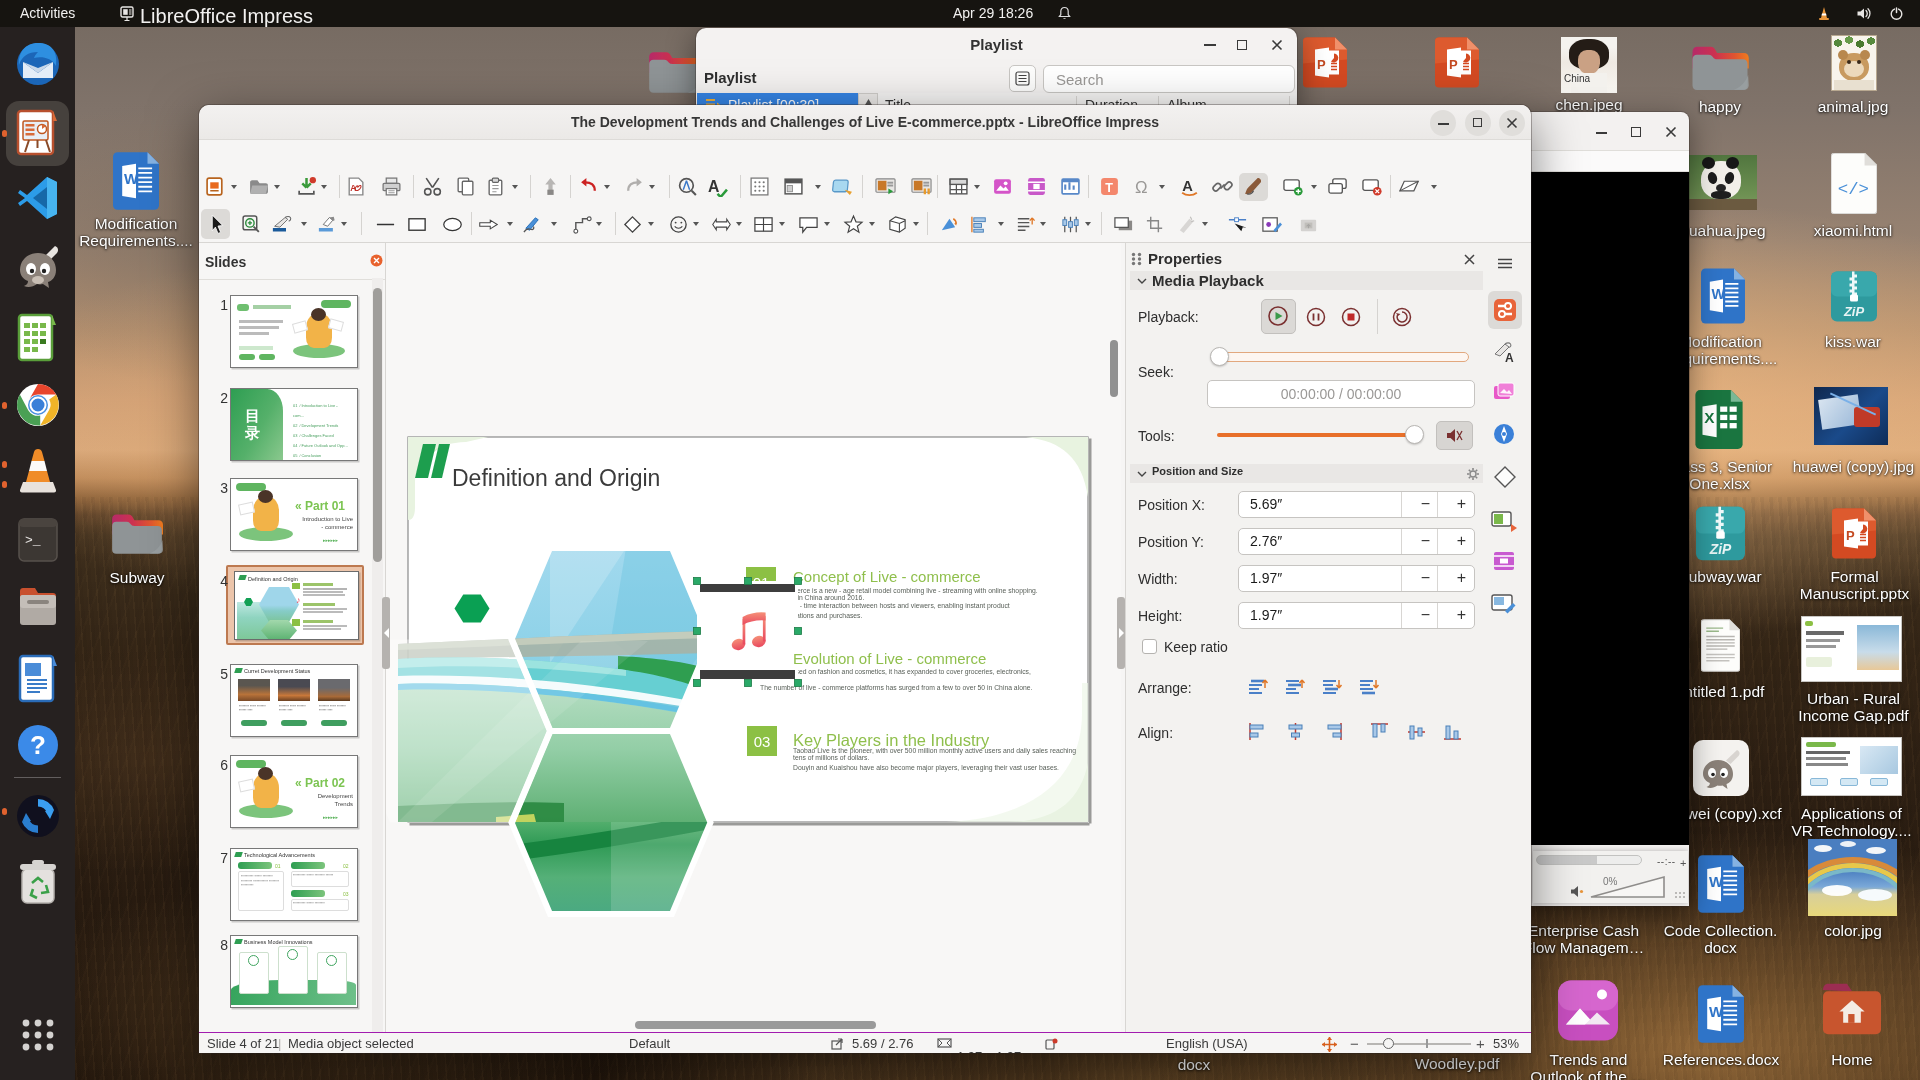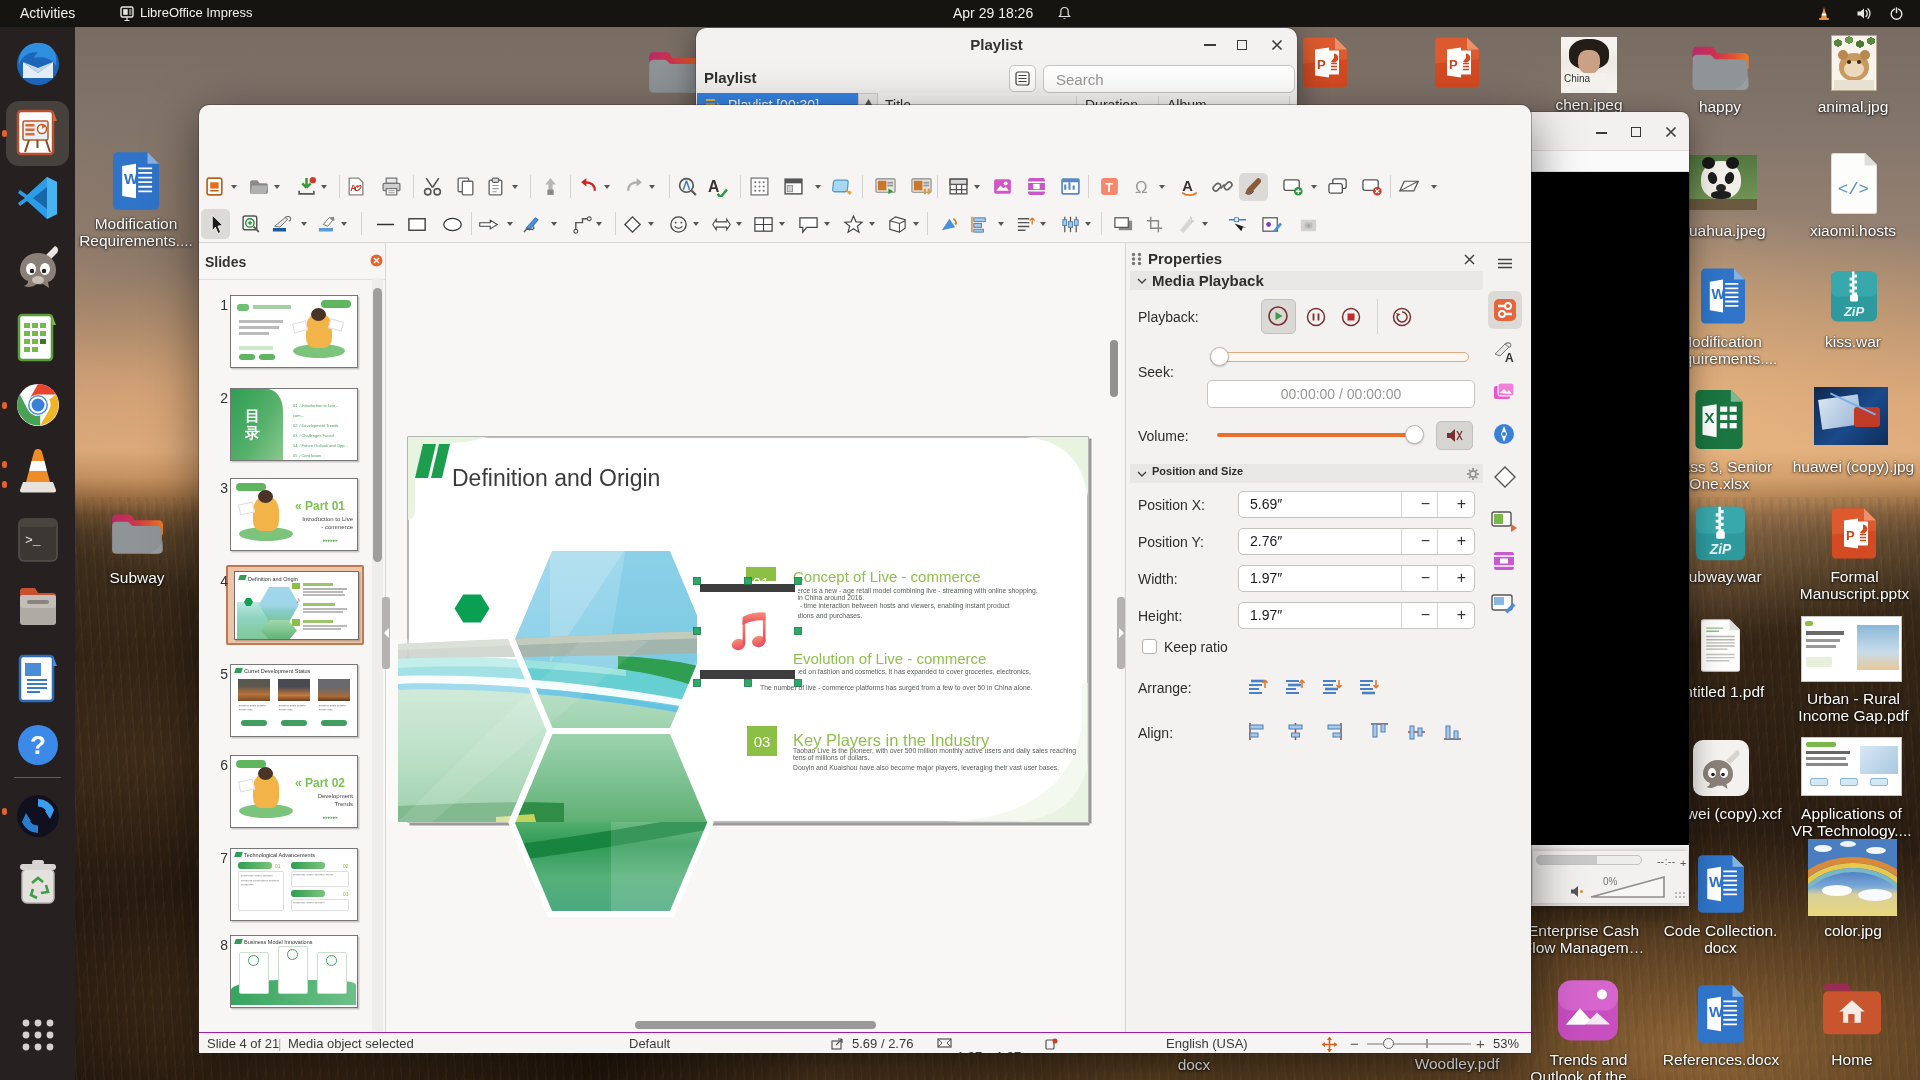--- a/index.html
+++ b/index.html
@@ -182,21 +182,21 @@
       <div class="abs" style="left:19px;top:17px;width:9px;height:12px;background:#1c1c1c;border-radius:50%;transform:rotate(-18deg);"></div>
       <div class="abs" style="left:36px;top:17px;width:9px;height:12px;background:#1c1c1c;border-radius:50%;transform:rotate(18deg);"></div>
       <div class="abs" style="left:27px;top:29px;width:10px;height:8px;background:#262626;border-radius:50%;"></div>
       <div class="abs" style="left:22px;top:36px;width:20px;height:8px;background:#1e1e1e;border-radius:40%;"></div>
       <div class="abs" style="left:0px;top:44px;width:68px;height:11px;background:#6b5a40;"></div>
     </div>
     <div class="dlabel" style="left:1663px;top:222px;width:120px;">huahua.jpeg</div>
     <svg class="abs" style="left:1831px;top:153px" width="46" height="61" viewBox="0 0 37 49">
         <use href="#g-html"></use>
       </svg>
-    <div class="dlabel" style="left:1793px;top:222px;width:120px;">xiaomi.hosts</div>
+    <div class="dlabel" style="left:1793px;top:222px;width:120px;">xiaomi.html</div>
 
     <svg class="abs" style="left:1701px;top:268px" width="44" height="56" viewBox="0 0 40 50">
         <use href="#g-word"></use>
       </svg>
     <div class="dlabel" style="left:1653px;top:333px;width:135px;">Modification
 Requirements....</div>
     <svg class="abs" style="left:1831px;top:268px" width="46" height="57" viewBox="0 0 46 50">
         <use href="#g-zip"></use>
       </svg>
     <div class="dlabel" style="left:1793px;top:333px;width:120px;">kiss.war</div>
@@ -368,20 +368,31 @@
             <circle cx="6" cy="6" r="1"></circle>
             <circle cx="10" cy="6" r="1"></circle>
           </g>
         </svg>
     </div>
   </div>
 
   <div class="abs" id="impress" style="left:199px;top:105px;width:1332px;height:948px;background:#f6f5f4;
        border-radius:10px 10px 0 0; box-shadow:0 14px 50px rgba(0,0,0,.5), 0 0 0 1px rgba(60,50,45,.35);overflow:hidden;font-size:13px;color:#2f2f2f;">
 
+    <div class="abs" style="left:0;top:0;width:1332px;height:35px;background:linear-gradient(180deg,#f3f1f0,#ebe9e7);border-bottom:1px solid #dddbd8;border-radius:10px 10px 0 0;">
+      <div class="abs" style="left:0;top:9px;width:1332px;text-align:center;font-size:14px;font-weight:bold;color:#363636;">The Development Trends and Challenges of Live E-commerce.pptx - LibreOffice Impress</div>
+      <div class="abs" style="left:1231px;top:5px;width:26px;height:26px;border-radius:50%;background:#e0dedb;"></div>
+      <div class="abs" style="left:1239px;top:11px;width:11px;height:1.6px;background:#3a3a3a;margin-top:7px;"></div>
+      <div class="abs" style="left:1266px;top:5px;width:26px;height:26px;border-radius:50%;background:#e0dedb;"></div>
+      <div class="abs" style="left:1274px;top:13px;width:9px;height:9px;border:1.6px solid #3a3a3a;"></div>
+      <div class="abs" style="left:1300px;top:5px;width:26px;height:26px;border-radius:50%;background:#e0dedb;"></div>
+      <svg class="abs" style="left:1307px;top:12px" width="12" height="12">
+          <path d="M1.5 1.5l9 9M10.5 1.5l-9 9" stroke="#3a3a3a" stroke-width="1.6"></path>
+        </svg>
+    </div>
 
 
     <div class="abs" id="tb1" style="left:0;top:63px;width:1332px;height:37px;background:#f6f5f4;">
       <svg class="ti" style="left:6px" viewBox="0 0 20 20">
           <rect x="2" y="2" width="14" height="16" rx="2" fill="#fff" stroke="#b8641e" stroke-width="1.6"></rect>
           <rect x="5" y="6" width="8" height="6" fill="#e86a1e"></rect>
           <path d="M5 14h8" stroke="#b8641e" stroke-width="1.4"></path>
         </svg>
       <i class="dd" style="left:32px"></i>
       <svg class="ti" style="left:49px" viewBox="0 0 20 20">
@@ -1018,21 +1029,21 @@
       <div class="abs" style="left:251px;top:56px;width:1px;height:35px;background:#d5d3d0;"></div>
       <svg class="abs" style="left:266px;top:64px" width="20" height="20">
           <circle cx="10" cy="10" r="8.5" fill="none" stroke="#7a3030" stroke-width="1.5"></circle>
           <path d="M10 5a5 5 0 1 1-4.5 3" fill="none" stroke="#7a3030" stroke-width="1.5"></path>
           <path d="M4 6l2 3 2.5-2z" fill="#7a3030"></path>
         </svg>
       <div class="abs" style="left:12px;top:121px;">Seek:</div>
       <div class="abs" style="left:91px;top:109px;width:252px;height:10px;background:#fdf6f1;border:1px solid #e2a87e;border-radius:5px;"></div>
       <div class="abs" style="left:84px;top:104px;width:19px;height:19px;background:#fff;border:1px solid #b8b6b3;border-radius:50%;box-shadow:0 1px 2px rgba(0,0,0,.2);"></div>
       <div class="abs" style="left:81px;top:137px;width:268px;height:28px;background:#fff;border:1px solid #c6c4c1;border-radius:5px;text-align:center;color:#9a9896;padding-top:5px;">00:00:00 / 00:00:00</div>
-      <div class="abs" style="left:12px;top:185px;">Volume:</div>
+      <div class="abs" style="left:12px;top:185px;">Tools:</div>
       <div class="abs" style="left:91px;top:190px;width:198px;height:4px;background:#e8702a;border-radius:2px;"></div>
       <div class="abs" style="left:279px;top:182px;width:19px;height:19px;background:#fff;border:1px solid #b8b6b3;border-radius:50%;box-shadow:0 1px 2px rgba(0,0,0,.2);"></div>
       <div class="abs" style="left:310px;top:178px;width:37px;height:29px;background:#d7d5d2;border:1px solid #c2c0bd;border-radius:5px;"></div>
       <svg class="abs" style="left:320px;top:184px" width="18" height="17">
           <path d="M1 6v5h3.5L9 15V2L4.5 6z" fill="#7a3030"></path>
           <path d="M11 4l5 9M16 4l-5 9" stroke="#7a3030" stroke-width="1.3"></path>
         </svg>
 
       <div class="abs" style="left:4px;top:221px;width:353px;height:19px;background:#e9e7e5;">
         <svg class="abs" style="left:7px;top:7px" width="10" height="6">
@@ -1193,21 +1204,21 @@
   </div>
 
   <div class="abs" id="topbar" style="left:0;top:0;width:1920px;height:27px;background:#161410;color:#f2f1f0;">
     <div class="abs" style="left:20px;top:5px;font-size:14px;">Activities</div>
     <svg class="abs" style="left:120px;top:6px" width="14" height="15" viewBox="0 0 14 15">
         <rect x="1" y="1" width="12" height="10" rx="1.5" fill="none" stroke="#e8e6e4" stroke-width="1.4"></rect>
         <rect x="3.2" y="3.2" width="4.5" height="5.6" fill="#e8e6e4"></rect>
         <path d="M9 4h2.5M9 6h2.5M9 8h2.5" stroke="#e8e6e4" stroke-width="1"></path>
         <path d="M7 11v3M4.5 14.5h5" stroke="#e8e6e4" stroke-width="1.2"></path>
       </svg>
-    <div class="abs" style="left:140px;top:5px;font-size:13px;">LibreOffice Impress</div>
+    <div class="abs" style="left:140px;top:5px;font-size:20px;">LibreOffice Impress</div>
     <div class="abs" style="left:953px;top:5px;font-size:14px;">Apr 29  18:26</div>
     <svg class="abs" style="left:1057px;top:6px" width="15" height="15" viewBox="0 0 15 15">
         <path d="M7.5 1.5c-2.4 0-3.7 1.8-3.7 4v3.2L2.4 10.5h10.2L11.2 8.7V5.5c0-2.2-1.3-4-3.7-4z" fill="none" stroke="#ddd" stroke-width="1.2"></path>
         <path d="M6.2 12.2a1.4 1.4 0 0 0 2.6 0z" fill="#ddd"></path>
       </svg>
     <svg class="abs" style="left:1817px;top:6px" width="14" height="15" viewBox="0 0 14 15">
         <path d="M7 1l-3 11h6z" fill="#e8953a"></path>
         <path d="M5 7.5h4l.5 2H4.5z" fill="#fff"></path>
         <rect x="2" y="12" width="10" height="2" rx="1" fill="#e8953a"></rect>
       </svg>

